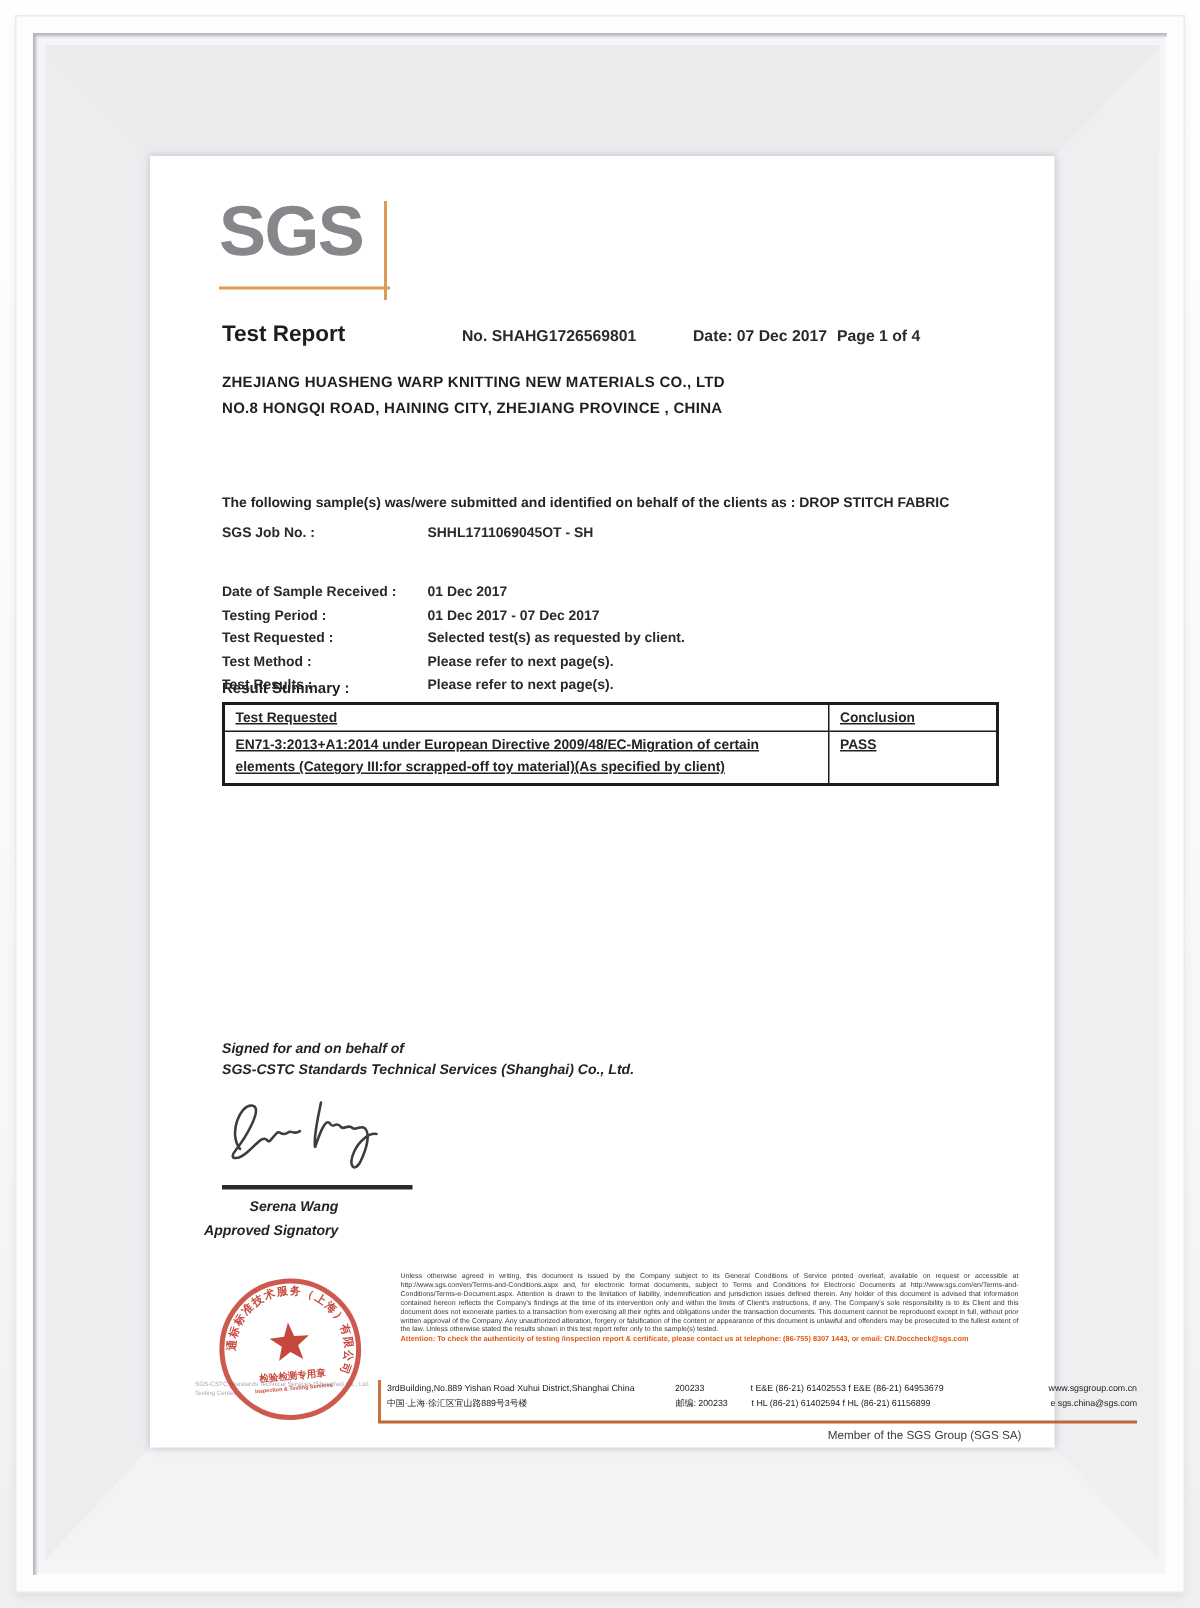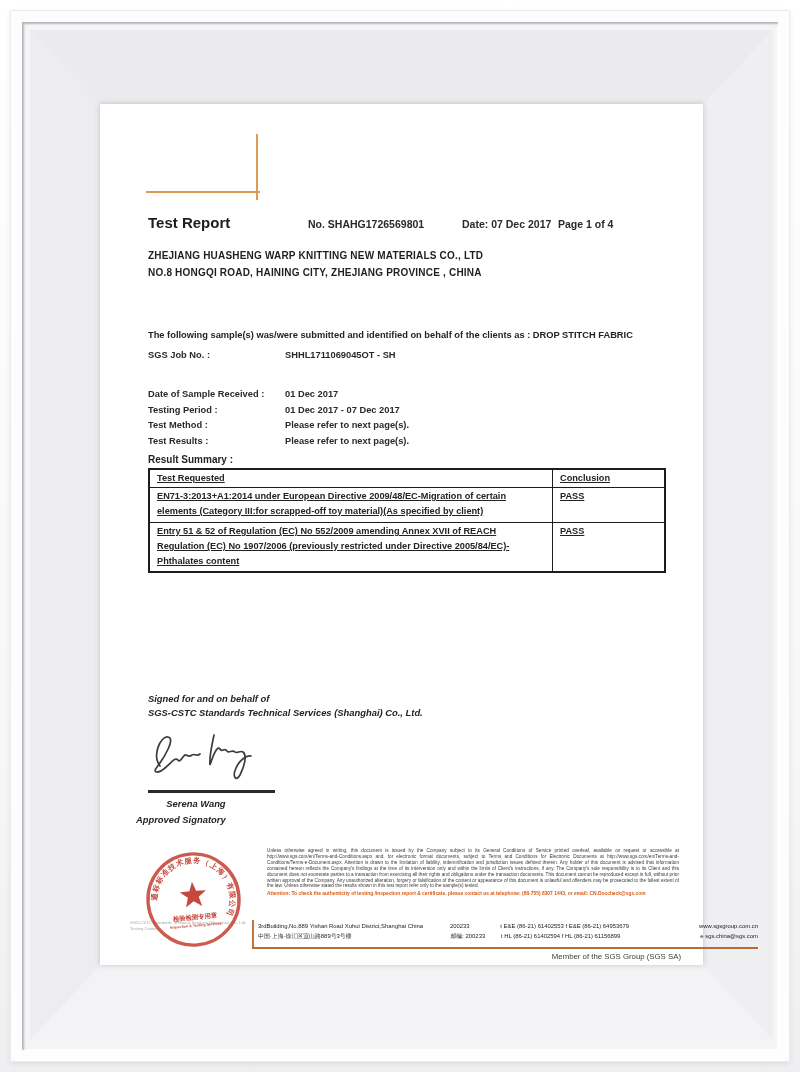--- a/index.html
+++ b/index.html
@@ -87,20 +87,21 @@
 </head>
 <body>
 
 <div class="scene">
   <div class="frame-outer"></div>
   <div class="frame-molding"></div>
   <div class="mat"></div>
 
   <div class="paper">
 
+    <div class="abs logo-text" style="left:46px;top:26px;">SGS</div>
     <div class="abs logo-hline" style="left:46px;top:87px;width:114px;"></div>
     <div class="abs logo-vline" style="left:156px;top:30px;height:66px;"></div>
 
     <div class="abs title" style="left:48px;top:110px;">Test Report</div>
     <div class="abs hmeta" style="left:208px;top:114px;">No. SHAHG1726569801</div>
     <div class="abs hmeta" style="left:362px;top:114px;">Date: 07 Dec 2017</div>
     <div class="abs hmeta" style="left:458px;top:114px;">Page 1 of 4</div>
 
     <div class="abs" style="left:48px;top:143px;">
       <div class="client-line">ZHEJIANG HUASHENG WARP KNITTING NEW MATERIALS CO., LTD</div>
@@ -114,20 +115,24 @@
         <span class="dlabel">SGS Job No. :</span>
         <span class="dvalue">SHHL1711069045OT - SH</span>
       </div>
       <div class="drow">
         <span class="dlabel">Date of Sample Received :</span>
         <span class="dvalue">01 Dec 2017</span>
       </div>
       <div class="drow">
         <span class="dlabel">Testing Period :</span>
         <span class="dvalue">01 Dec 2017 - 07 Dec 2017</span>
+      </div>
+      <div class="drow">
+        <span class="dlabel">Test Requested :</span>
+        <span class="dvalue">Selected test(s) as requested by client.</span>
       </div>
       <div class="drow">
         <span class="dlabel">Test Method :</span>
         <span class="dvalue">Please refer to next page(s).</span>
       </div>
       <div class="drow">
         <span class="dlabel">Test Results :</span>
         <span class="dvalue">Please refer to next page(s).</span>
       </div>
     </div>
@@ -135,24 +140,20 @@
     <div class="abs rs-label" style="left:48px;top:350px;">Result Summary :</div>
 
     <table class="result abs" style="left:48px;top:364px;">
       <tbody>
           <tr>
         <th>Test Requested</th>
         <th class="conc">Conclusion</th>
       </tr>
       <tr class="r1">
         <td>EN71-3:2013+A1:2014 under European Directive 2009/48/EC-Migration of certain elements (Category III:for scrapped-off toy material)(As specified by client)</td>
-        <td class="conc">PASS</td>
-      </tr>
-      <tr class="r2">
-        <td>Entry 51 &amp; 52 of Regulation (EC) No 552/2009 amending Annex XVII of REACH Regulation (EC) No 1907/2006 (previously restricted under Directive 2005/84/EC)-Phthalates content</td>
         <td class="conc">PASS</td>
       </tr>
     </tbody>
       </table>
 
     <div class="abs" style="left:48px;top:588px;">
       <div class="sig-line">Signed for and on behalf of</div>
       <div class="sig-line">SGS-CSTC Standards Technical Services (Shanghai) Co., Ltd.</div>
     </div>
     <svg class="abs" style="left:46px;top:618px;" width="134" height="62" viewBox="0 0 134 62">

